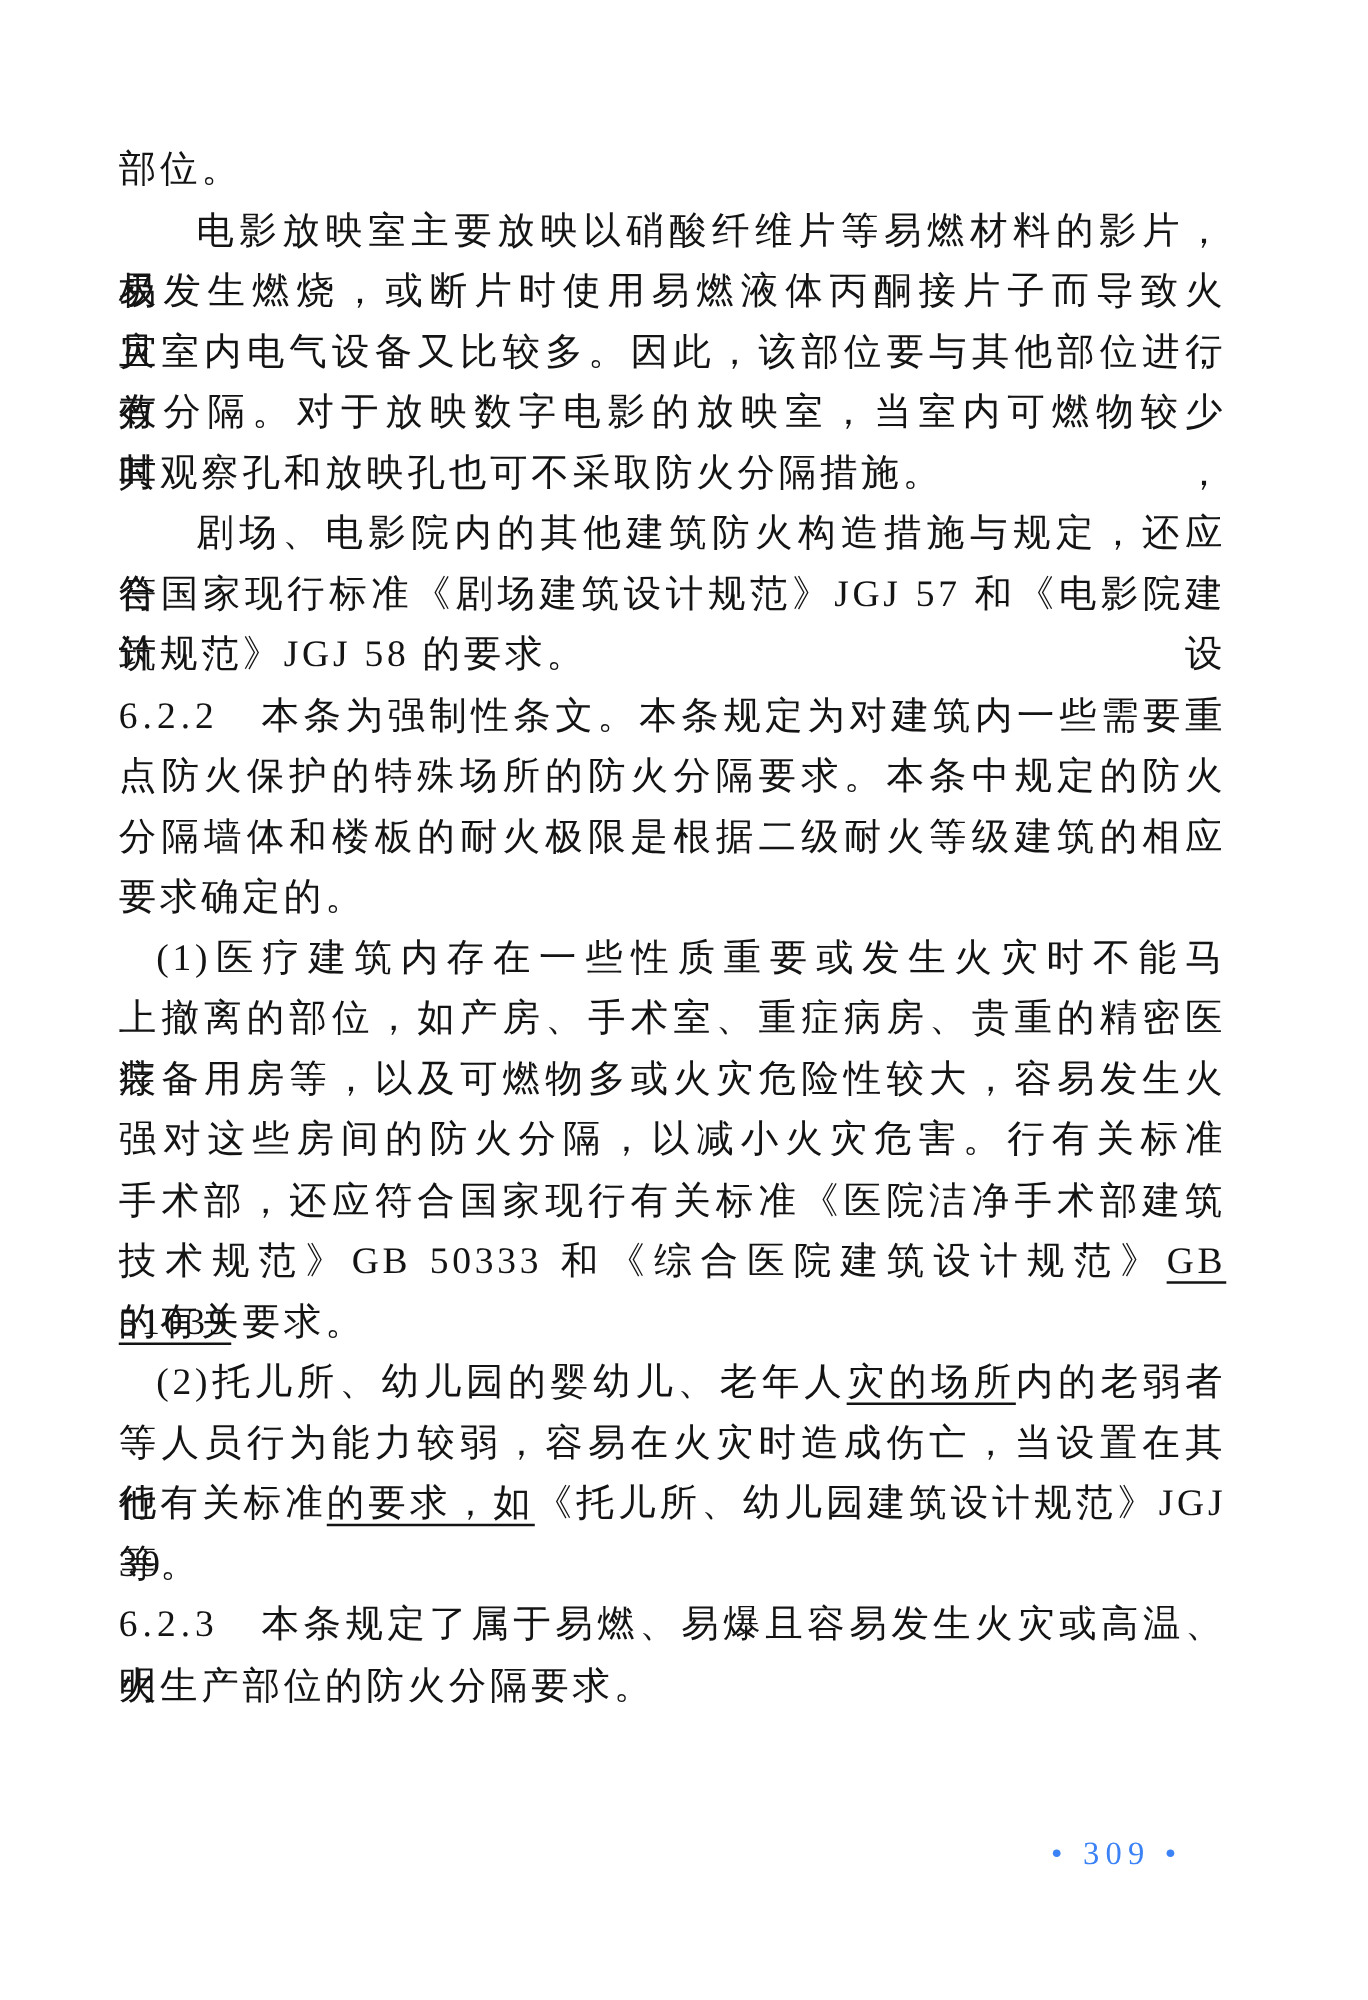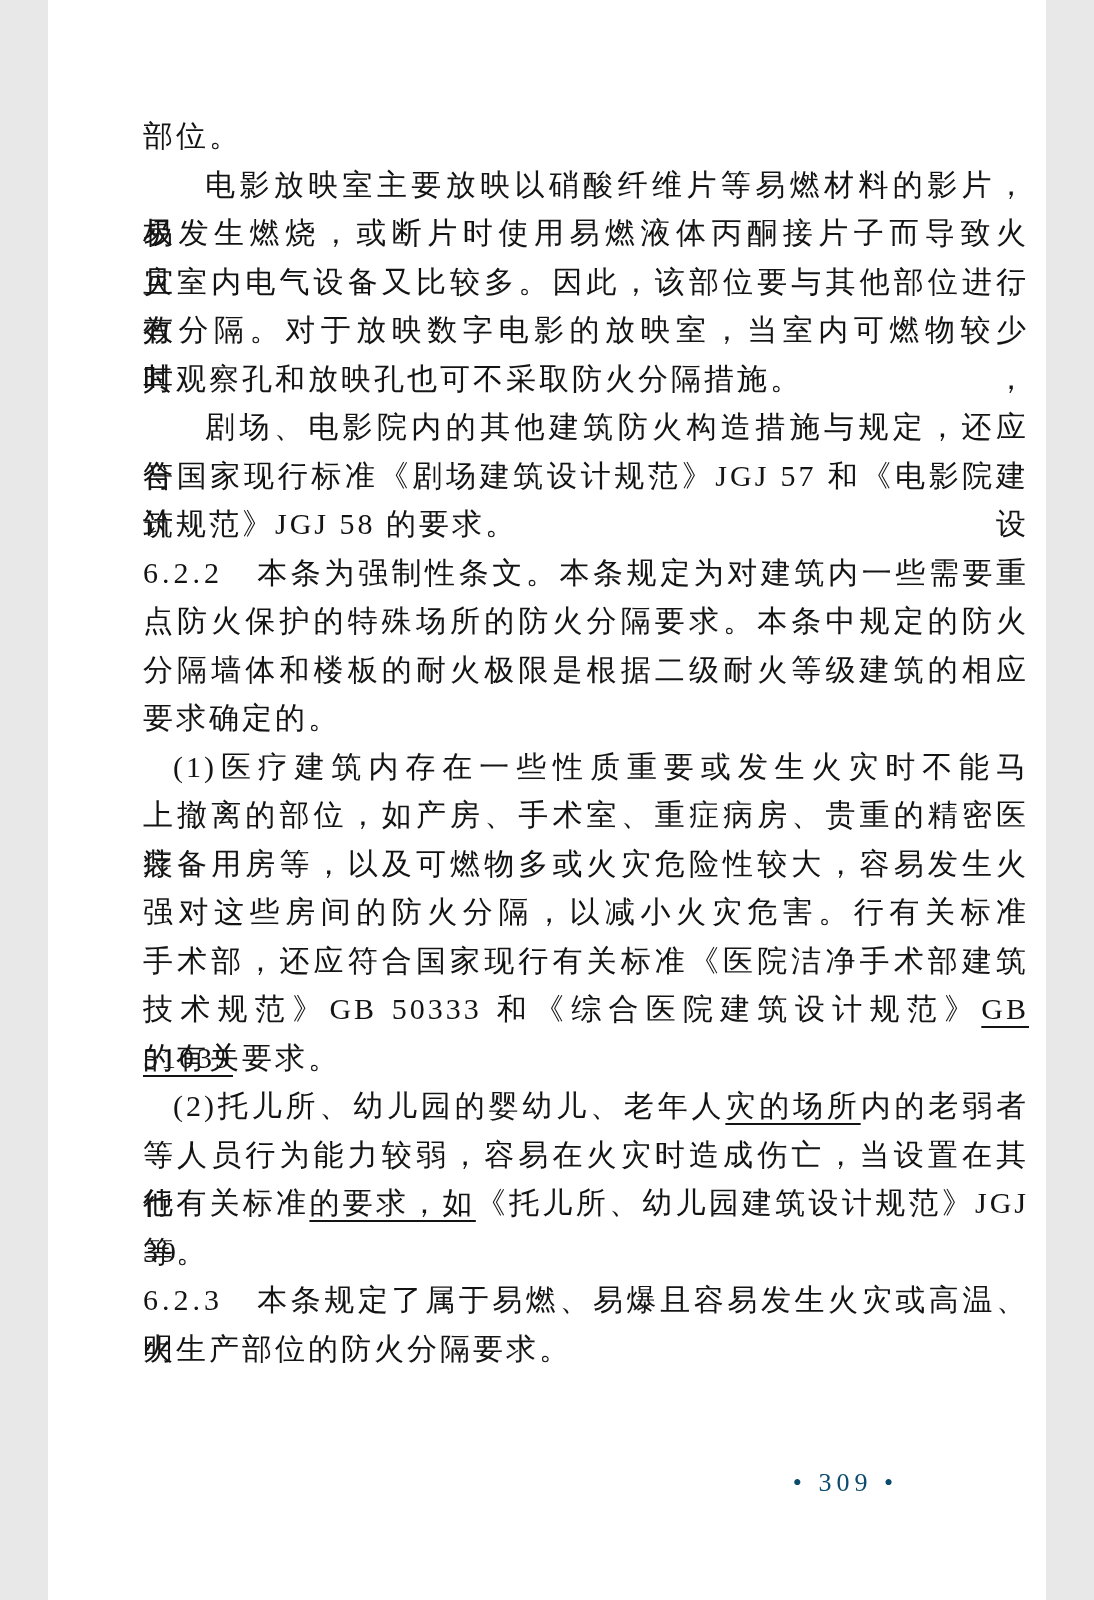--- a/index.html
+++ b/index.html
@@ -1,18 +1,18 @@
 <!DOCTYPE html>
 <html><head>
 <meta charset="utf-8">
 <style>
   html, body { margin: 0; padding: 0; background: #e8e8e8; }
   .page {
     position: relative;
-    width: 998px;
+    width: 1094px;
     height: 1600px;
     background: #ffffff;
     font-family: "Liberation Serif", "DejaVu Serif", serif;
     color: #141414;
     overflow: hidden;
     margin: 0 auto;
   }
   .text-block {
     position: absolute;
     left: 95px;
@@ -39,21 +39,21 @@
     text-decoration: underline;
     text-underline-offset: 7px;
     text-decoration-thickness: 2px;
   }
   .page-number {
     position: absolute;
     top: 1468px;
     right: 148px;
     font-size: 26px;
     letter-spacing: 5px;
-    color: #0c4a6e;
+    color: #3b82f6;
   }
 </style>
 </head>
 <body>
 
 <div class="page">
   <div class="text-block">
       <div class="line"><span>部位。</span></div>
       <div class="line fill ind-para"><span>电影放映室主要放映以硝酸纤维片等易燃材料的影片，极</span></div>
       <div class="line fill"><span>易发生燃烧，或断片时使用易燃液体丙酮接片子而导致火灾，</span></div>

